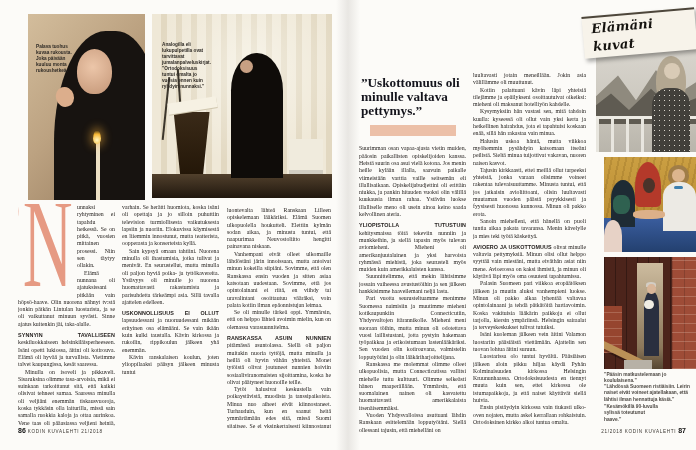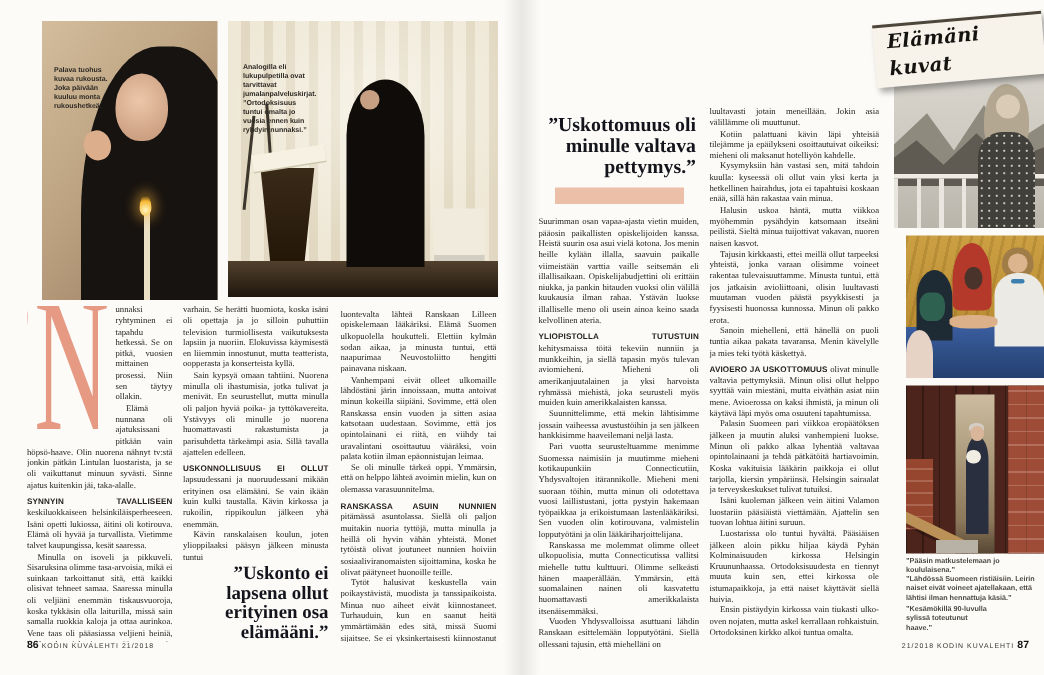--- a/index.html
+++ b/index.html
@@ -120,21 +120,21 @@
   #lcol1{left:18px;top:204px;width:97px;height:224px;}
   #lcol2{left:122px;top:204px;width:97px;height:232px;}
   #lcol3{left:227px;top:207px;width:104px;height:221px;}
   #rcol1{left:359px;top:72px;width:107px;height:366px;}
   #rcol2{left:473px;top:72px;width:113px;height:366px;}
 
   .dropcap-float{float:left;width:72px;height:92px;margin:2px 3px 0 -16px;position:relative;}
   .dropcap{position:absolute;top:-27px;left:0;font-size:128px;line-height:1;color:#e69a83;
         transform:scaleX(.54);transform-origin:left top;letter-spacing:-4px;}
 
-  .pullquote{margin:9px 1px 0;text-align:right;font-weight:bold;color:#14141c;
+  .pullquote{margin:9px 1px 0;text-align:left;font-weight:bold;color:#14141c;
         font-size:12.6px;line-height:13.2px;text-indent:0 !important;}
   .pq-bar{height:10px;background:#ecc0a8;margin:8px auto 9px;}
   #rcol1 .pullquote{margin:4px 2px 0;font-size:13.2px;line-height:13.8px;}
   #rcol1 .pq-bar{width:86px;height:11px;}
 
   
   .rail-cap{position:absolute;left:604px;font-family:"Liberation Sans",sans-serif;
         font-size:4.8px;line-height:6.3px;color:#4e4a45;font-weight:bold;}
   #railcap1{top:372px;width:90px;}
   #railcap2{top:384px;width:90px;}
@@ -185,24 +185,20 @@
       </div>
   </div>
 
   <div class="col" id="lcol2">
     <div>
         <p class="noind">varhain. Se herätti huomiota, koska isäni oli opettaja ja jo silloin puhuttiin television turmiollisesta vaikutuksesta lapsiin ja nuoriin. Elokuvissa käymisestä en liiemmin innostunut, mutta teatterista, oopperasta ja konserteista kyllä.</p>
         <p>Sain kypsyä omaan tahtiini. Nuorena minulla oli ihastumisia, jotka tulivat ja menivät. En seurustellut, mutta minulla oli paljon hyviä poika- ja tyttökavereita. Ystävyys oli minulle jo nuorena huomattavasti rakastumista ja parisuhdetta tärkeämpi asia. Sillä tavalla ajattelen edelleen.</p>
         <p class="leadp"><span class="lead">USKONNOLLISUUS EI OLLUT </span>lapsuudessani ja nuoruudessani mikään erityinen osa elämääni. Se vain ikään kuin kulki taustalla. Kävin kirkossa ja rukoilin, rippikoulun jälkeen yhä enemmän.</p>
         <p>Kävin ranskalaisen koulun, joten ylioppilaaksi pääsyn jälkeen minusta tuntui</p>
       </div>
-    <div id="pq-left">
-      <p class="pullquote noind">”Uskonto ei lapsena ollut erityinen osa elämääni.”</p>
-
-    </div>
   </div>
 
   <div class="col" id="lcol3">
     <div>
         <p class="noind">luontevalta lähteä Ranskaan Lilleen opiskelemaan lääkäriksi. Elämä Suomen ulkopuolella houkutteli. Elettiin kylmän sodan aikaa, ja minusta tuntui, että naapurimaa Neuvostoliitto hengitti painavana niskaan.</p>
         <p>Vanhempani eivät olleet ulkomaille lähdöstäni järin innoissaan, mutta antoivat minun kokeilla siipiäni. Sovimme, että olen Ranskassa ensin vuoden ja sitten asiaa katsotaan uudestaan. Sovimme, että jos opintolainani ei riitä, en viihdy tai uravalintani osoittautuu vääräksi, voin palata kotiin ilman epäonnistujan leimaa.</p>
         <p>Se oli minulle tärkeä oppi. Ymmärsin, että on helppo lähteä avoimin mielin, kun on olemassa varasuunnitelma.</p>
         <p class="leadp"><span class="lead">RANSKASSA ASUIN NUNNIEN </span>pitämässä asuntolassa. Siellä oli paljon muitakin nuoria tyttöjä, mutta minulla ja heillä oli hyvin vähän yhteistä. Monet tytöistä olivat joutuneet nunnien hoiviin sosiaaliviranomaisten sijoittamina, koska he olivat päätyneet huonoille teille.</p>
         <p>Tytöt halusivat keskustella vain poikaystävistä, muodista ja tanssipaikoista. Minua nuo aiheet eivät kiinnostaneet. Turhauduin, kun en saanut heitä ymmärtämään edes sitä, missä Suomi sijaitsee. Se ei yksinkertaisesti kiinnostanut heitä tarpeeksi, sillä eihän täällä ollut edes yhtään maailmankuulua filmitähteä.</p>
       </div>

